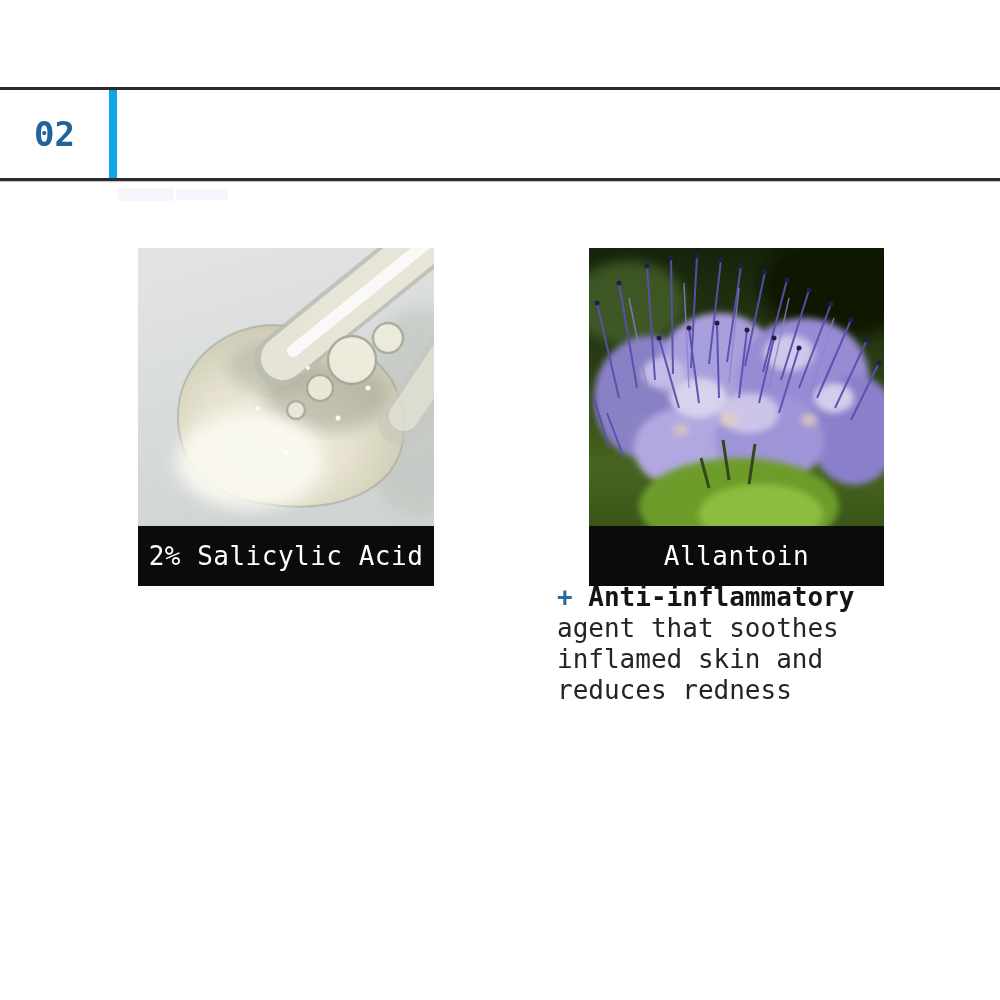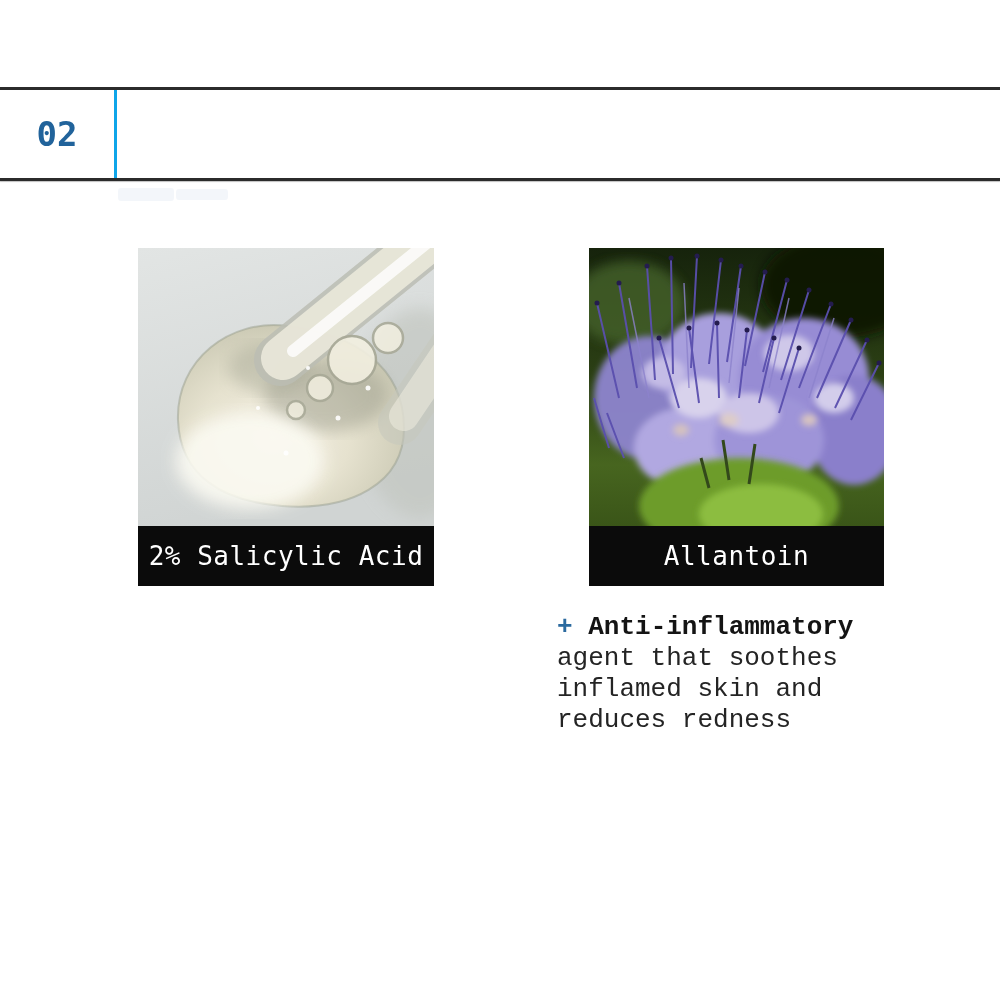--- a/index.html
+++ b/index.html
@@ -6,21 +6,21 @@
   .page {
     position:relative; width:1000px; height:1000px; background:#ffffff;
     font-family:"DejaVu Sans Mono","Liberation Mono",monospace;
     overflow:hidden;
   }
   .rule { position:absolute; left:0; width:1000px; height:3px; background:#2b2b2b; }
   .rule-top { top:87px; box-shadow:0 1px 1px rgba(0,0,0,.25); }
   .rule-bottom { top:178px; box-shadow:0 1px 1px rgba(0,0,0,.25); }
   .header-row { position:absolute; left:0; top:90px; width:1000px; height:88px; display:flex; background:#fff; }
   .index-cell {
-    width:117px; border-right:3px solid #0ea5e9; box-sizing:border-box;
+    width:117px; border-right:8px solid #0ea5e9; box-sizing:border-box;
     display:flex; align-items:center; justify-content:center;
     font-size:34px; font-weight:bold; color:#21639b;
   }
   .title-cell {
     flex:1; display:flex; align-items:center; padding-left:94px;
     font-size:33px; font-weight:bold; letter-spacing:0.5px; color:#121212;
   }
   .smudge { position:absolute; background:#e9eff5; border-radius:3px; opacity:.55; }
   .smudge-1 { left:118px; top:188px; width:56px; height:13px; }
   .smudge-2 { left:176px; top:189px; width:52px; height:11px; }
@@ -31,21 +31,21 @@
   .photo { width:100%; height:278px; overflow:hidden; font-size:0; }
   .photo svg { display:block; width:100%; height:100%; }
   .label-bar {
     height:60px; background:#0b0b0b; color:#ffffff;
     display:flex; align-items:center; justify-content:center;
     font-size:26px; letter-spacing:0.5px; white-space:nowrap;
   }
 
   .bullets { position:absolute; font-size:26px; line-height:31px; color:#242424; }
   .bullets-left  { left:139px; top:612px; width:272px; }
-  .bullets-right { left:557px; top:612px; width:308px;font-family:Liberation Mono, monospace; }
+  .bullets-right { left:557px; top:582px; width:308px; }
   .bullet { margin:0; }
   .bullet + .bullet { margin-top:37px; }
   .plus { color:#2b6a9f; font-weight:bold; }
   .b { font-weight:bold; color:#141414; }
 </style>
 </head>
 <body>
 
 <div class="page">
 

